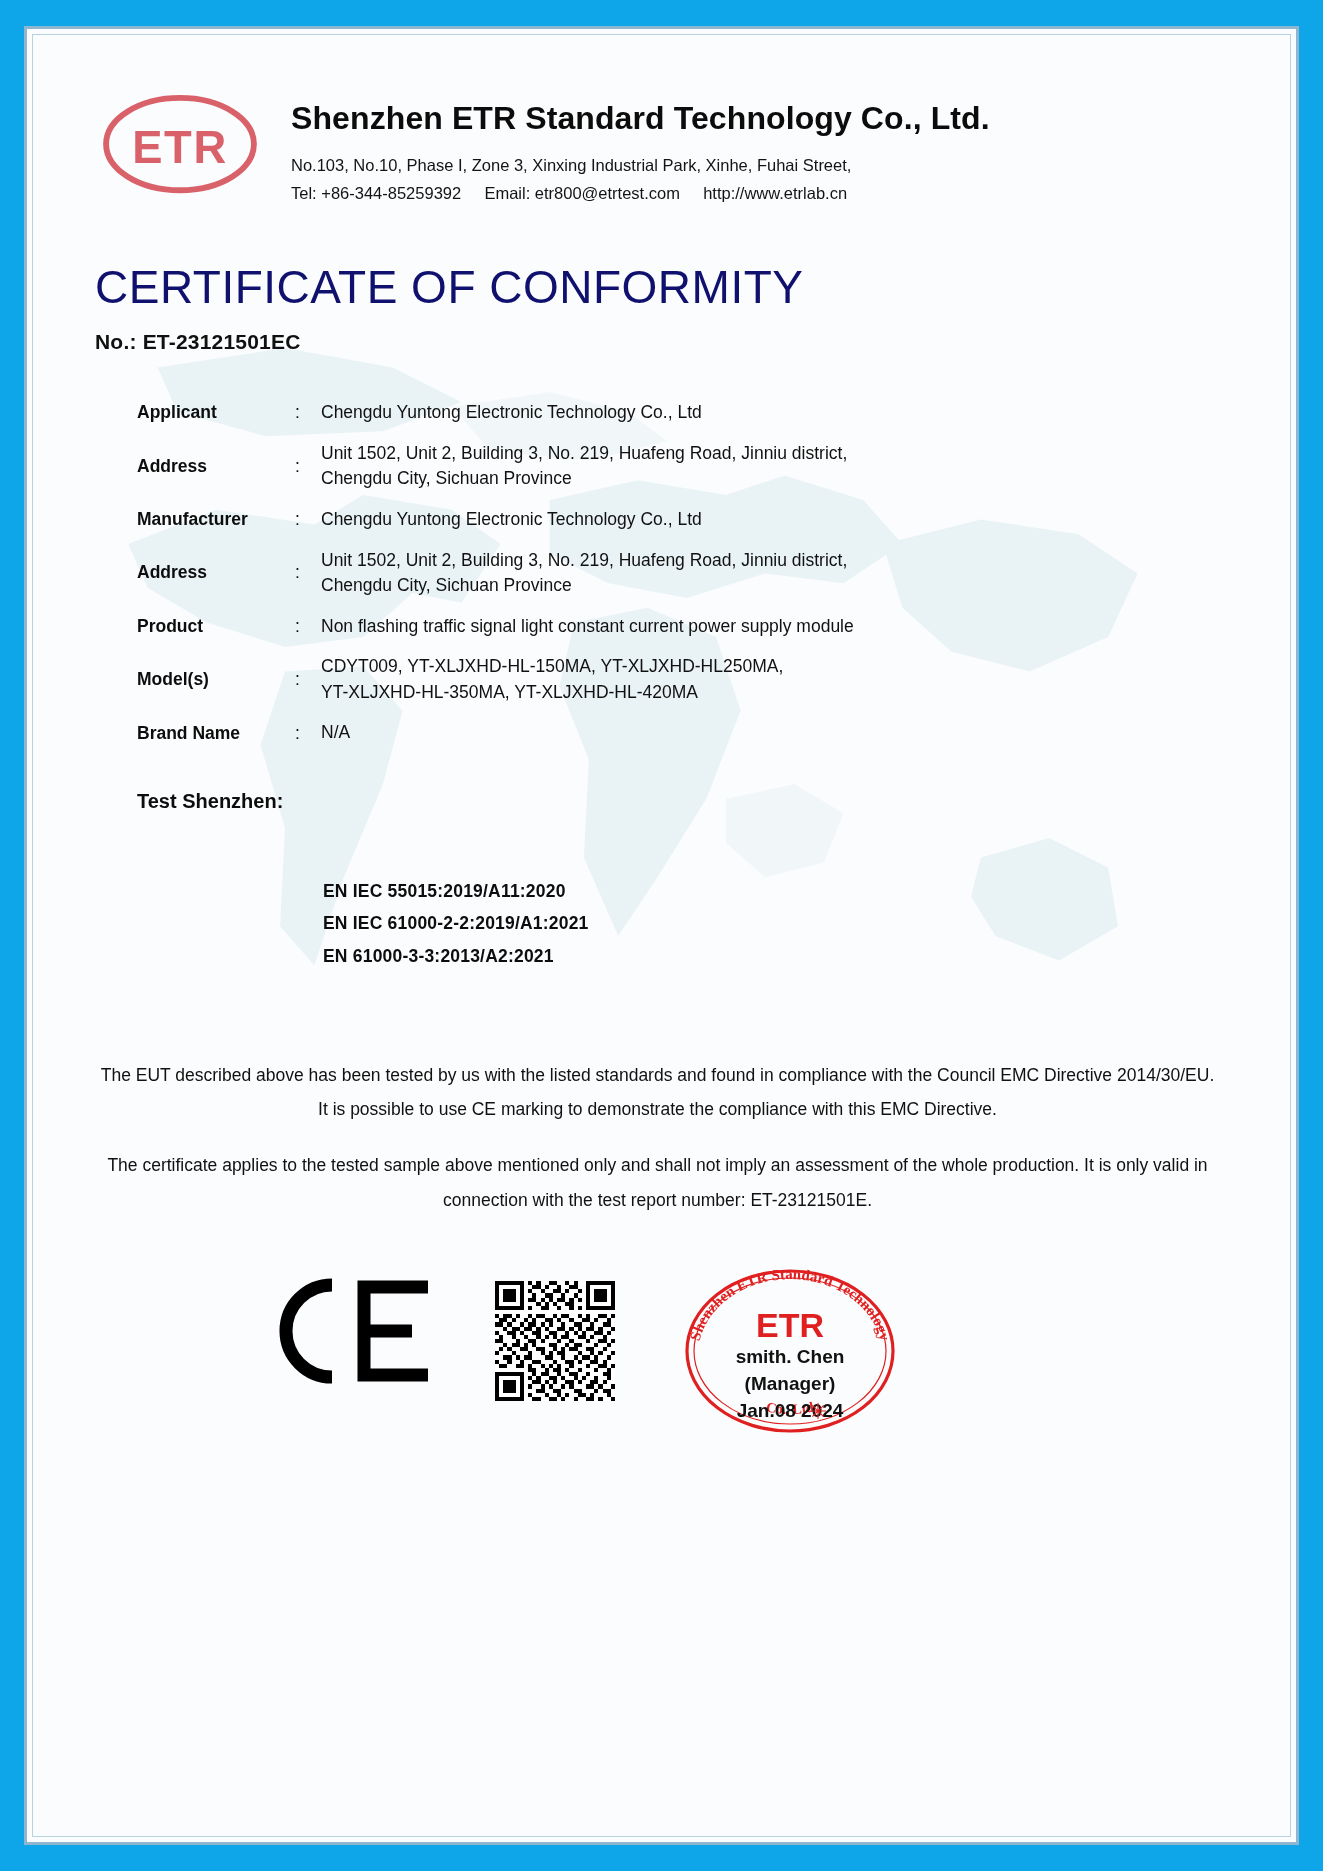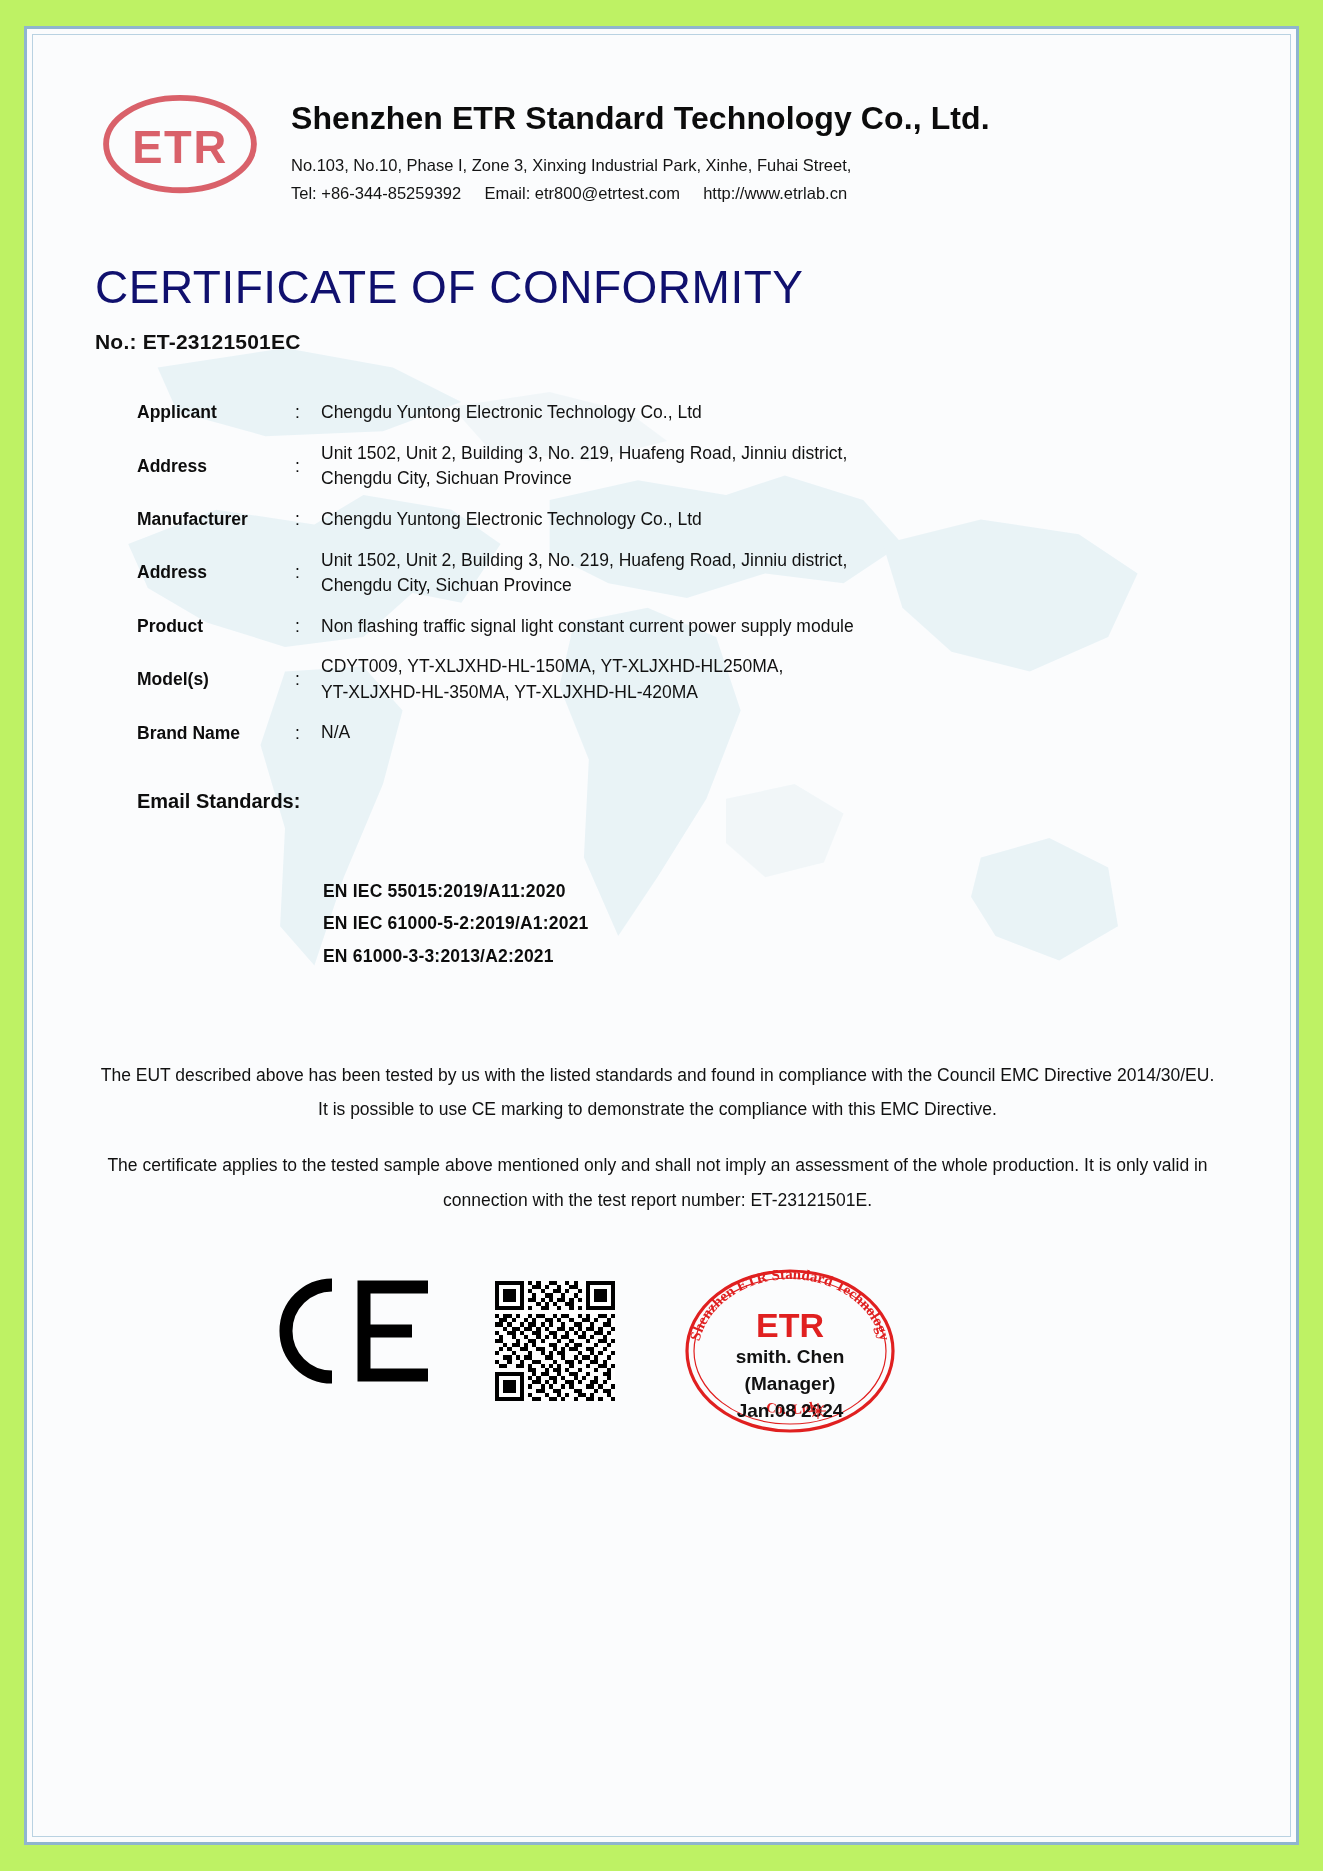--- a/index.html
+++ b/index.html
@@ -4,21 +4,21 @@
 <style>
   html,body{margin:0;padding:0;}
   body{
     width:1323px;height:1871px;
     background:#d8e4ec;
     font-family:"Liberation Sans", sans-serif;
     -webkit-font-smoothing:antialiased;
   }
   .page{
     position:absolute;inset:0;
-    background:#bef264;
+    background:#0ea5e9;
     overflow:hidden;
   }
   
   .frame-outer{
     position:absolute;left:24px;top:26px;right:24px;bottom:26px;
     border:3px solid #8fb5cf;
     background:#fbfcfd;
   }
   .frame-inner{
     position:absolute;left:32px;top:34px;right:32px;bottom:34px;
@@ -173,24 +173,24 @@
           <div class="colon">:</div>
           <div class="val">CDYT009, YT-XLJXHD-HL-150MA, YT-XLJXHD-HL250MA,<br>YT-XLJXHD-HL-350MA, YT-XLJXHD-HL-420MA</div>
         </div>
         <div class="row">
           <div class="lbl">Brand Name</div>
           <div class="colon">:</div>
           <div class="val">N/A</div>
         </div>
       </div>
 
-    <div class="std-head">Email Standards:</div>
+    <div class="std-head">Test Shenzhen:</div>
     <div class="std-list" id="stdlist">
         <div>EN IEC 55015:2019/A11:2020</div>
-        <div>EN IEC 61000-5-2:2019/A1:2021</div>
+        <div>EN IEC 61000-2-2:2019/A1:2021</div>
         <div>EN 61000-3-3:2013/A2:2021</div>
       </div>
 
     <div class="paras">
       <div class="para">The EUT described above has been tested by us with the listed standards and found in compliance with the Council EMC Directive 2014/30/EU. It is possible to use CE marking to demonstrate the compliance with this EMC Directive.</div>
       <div class="para">
         <span>The certificate applies to the tested sample above mentioned only and shall not imply an assessment of the whole production. It is only valid in connection with the test report number: </span><b>ET-23121501E.</b>
       </div>
     </div>
 

